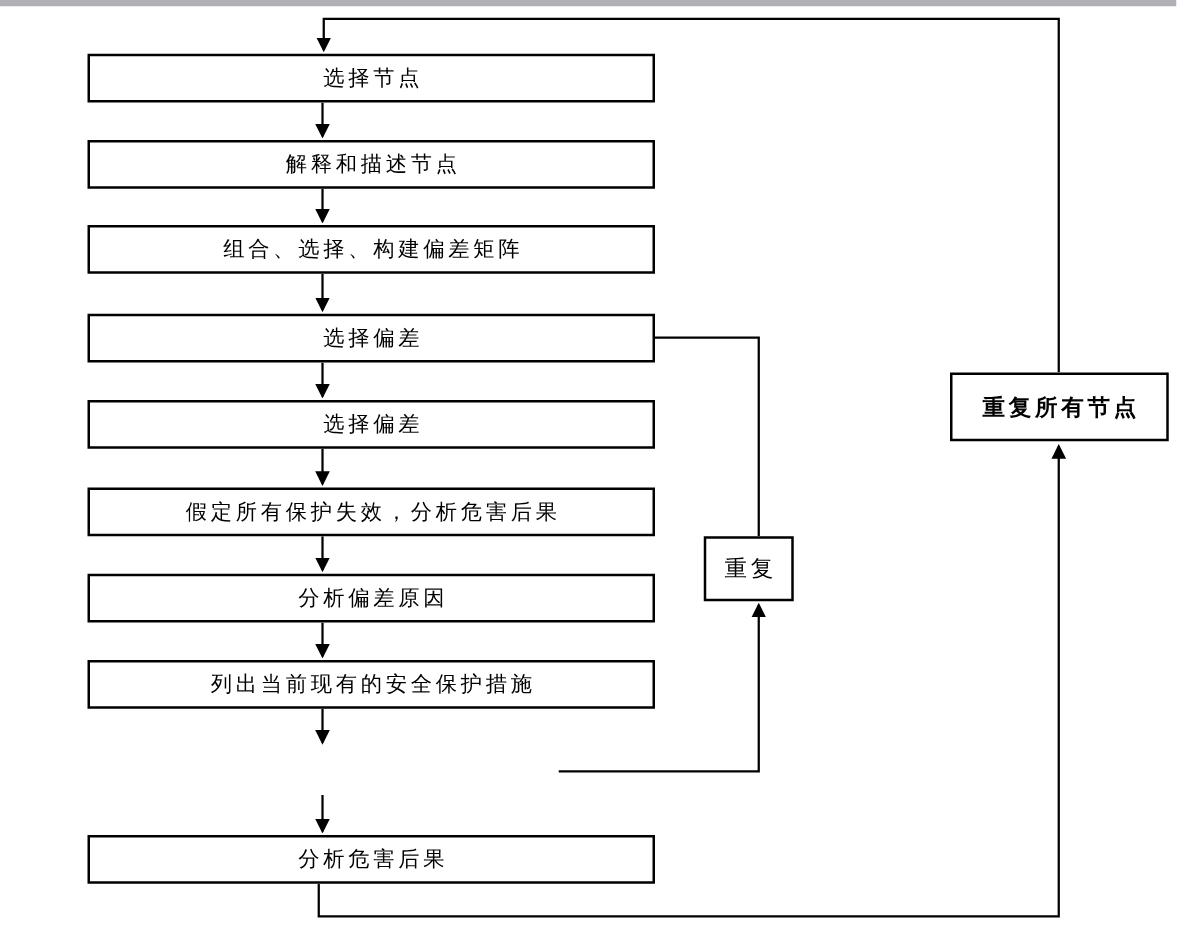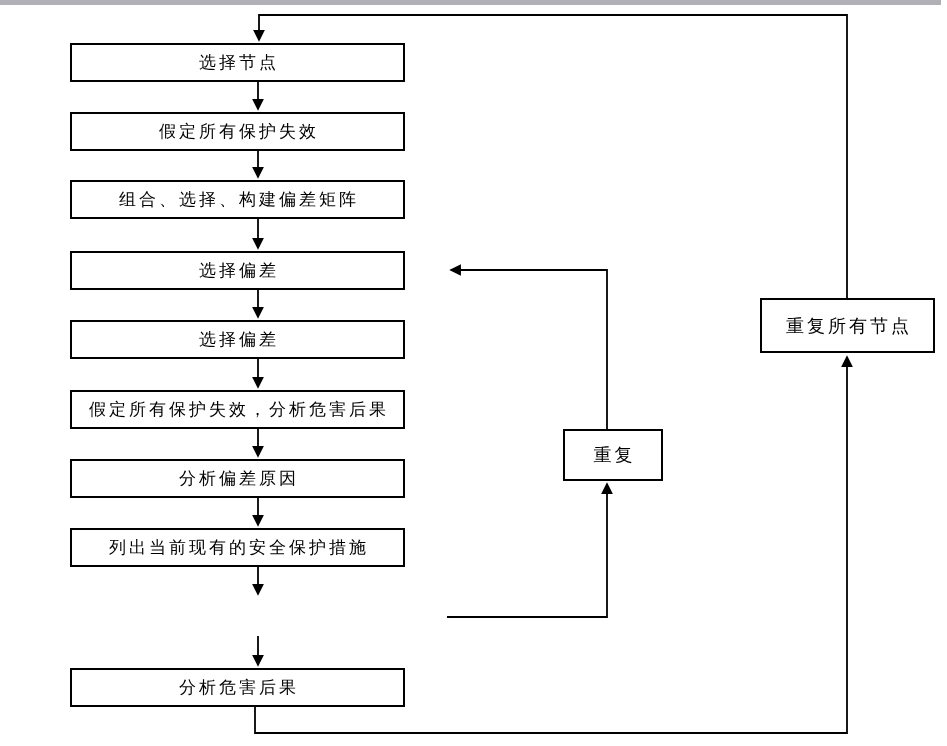--- a/index.html
+++ b/index.html
@@ -22,23 +22,23 @@
     position:absolute;
     box-sizing:border-box;
     border:2px solid #000000;
     background:#ffffff;
     display:flex;align-items:center;justify-content:center;
     font-size:17px;color:#000000;
     letter-spacing:3px;
     white-space:nowrap;
     text-indent:3px; 
   }
-  .step{left:70px;width:335px;height:39px;text-align:right;}
-  .loopbox-repeat{left:563px;top:429px;width:100px;height:52px;font-size:18px;}
-  .loopbox-repeat-all{left:760px;top:298px;width:175px;height:55px;font-size:18px;}
+  .step{left:70px;width:454px;height:39px;text-align:right;}
+  .loopbox-repeat{left:563px;top:429px;width:72px;height:52px;font-size:18px;}
+  .loopbox-repeat-all{left:760px;top:298px;width:175px;height:55px;font-size:18px;font-weight:bold;}
 </style>
 </head>
 <body>
 
 <div class="canvas">
 
   <div class="topbar"></div>
 
   <svg class="connectors" width="947" height="746" viewBox="0 0 947 746" fill="none" stroke="#000000" stroke-width="1.8">
     <defs>
@@ -59,21 +59,21 @@
 
     <polyline points="447,617 607,617 607,484" marker-end="url(#arrow)"></polyline>
     <polyline points="607,429 607,270 451,270" marker-end="url(#arrow)"></polyline>
 
     <polyline points="255,707 255,733 847,733 847,357" marker-end="url(#arrow)"></polyline>
     <polyline points="847,298 847,15 259,15 259,40" marker-end="url(#arrow)"></polyline>
   </svg>
 
   <div class="node step" style="top:43px">选择节点</div>
 
-  <div class="node step" style="top:112px">假定所有保护失效</div>
+  <div class="node step" style="top:112px">解释和描述节点</div>
 
   <div class="node step" style="top:180px">组合、选择、构建偏差矩阵</div>
 
   <div class="node step" style="top:251px">选择偏差</div>
 
   <div class="node step" style="top:320px">选择偏差</div>
 
   <div class="node step" style="top:459px">分析偏差原因</div>
 
   <div class="node step" style="top:390px">假定所有保护失效，分析危害后果</div>

